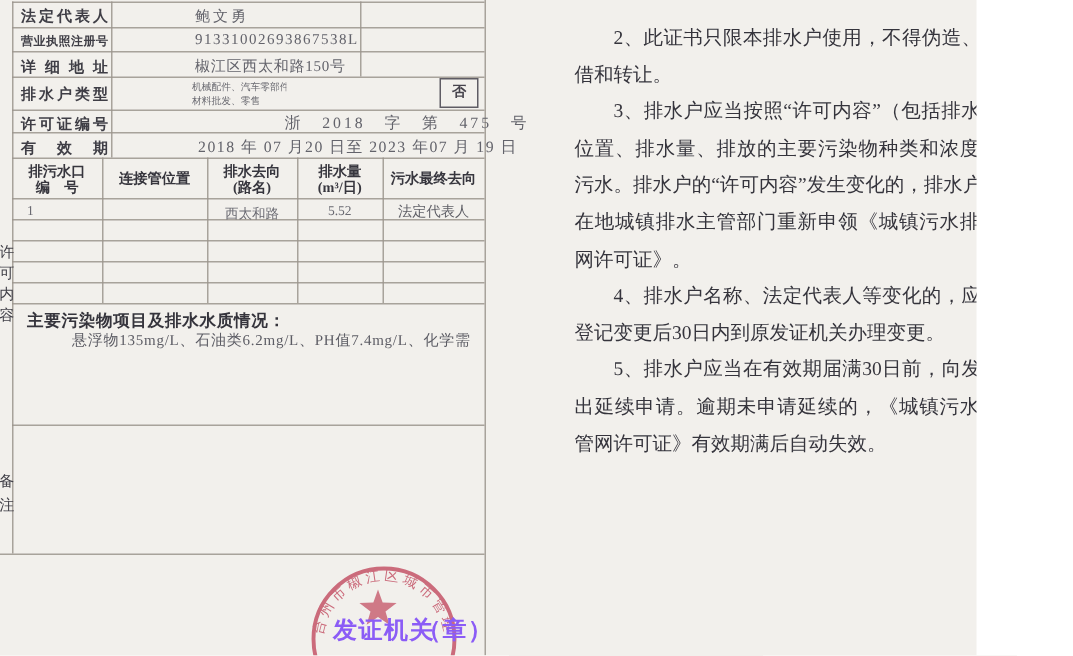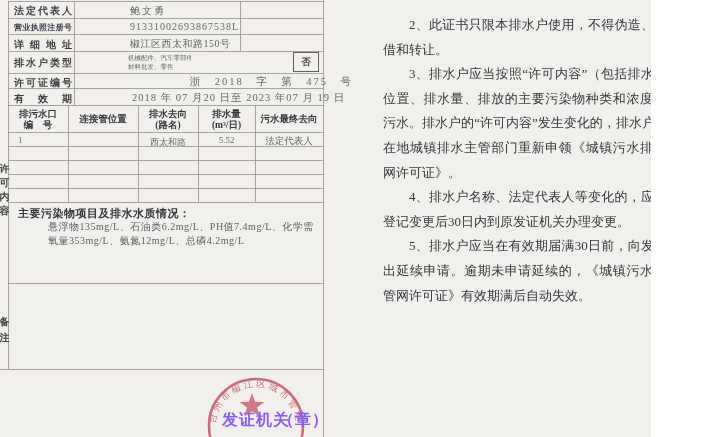--- a/index.html
+++ b/index.html
@@ -30,21 +30,21 @@
   .th{
     position:absolute; font-size:9.5px; font-weight:600; color:#37363e;
     text-align:center; white-space:nowrap;
   }
   .td{
     position:absolute; font-size:9px; color:#6a6a72; text-align:center;
     white-space:nowrap;
   }
   
   .vlabel{
-    position:absolute; width:11px; font-size:10px; font-weight:700;
+    position:absolute; width:11px; font-size:10px; font-weight:400;
     color:#3f3e46; word-break:break-all; line-height:14px; text-align:center;
   }
   
   .overlay-box{
     position:absolute; border:1px solid #5f5c64; background:rgba(242,240,236,.55);
     font-size:9.5px; font-weight:700; color:#46434c; text-align:center;
     white-space:nowrap; overflow:hidden;
   }
   
   .poll-title{position:absolute; font-size:11px; font-weight:700; color:#35343c; letter-spacing:.5px;}
@@ -129,21 +129,20 @@
     <div class="th" style="left:255px;top:113px;width:68px;">污水最终去向</div>
 
     <div class="td" style="left:12px;top:135px;width:24px;text-align:left;padding-left:6px;">1</div>
     <div class="td" style="left:68px;top:135px;width:70px;"></div>
     <div class="td tiny" style="left:138px;top:136px;width:60px;">西太和路</div>
     <div class="td" style="left:198px;top:135px;width:57px;">5.52</div>
     <div class="td" style="left:255px;top:135px;width:68px;font-size:9.5px;color:#5f5f66;">法定代表人</div>
 
     <div class="poll-title" style="left:18px;top:206px;">主要污染物项目及排水水质情况：</div>
     <div class="poll-line" style="left:48px;top:220px;">悬浮物135mg/L、石油类6.2mg/L、PH值7.4mg/L、化学需</div>
-    <div class="poll-line" style="left:48px;top:234px;">氧量353mg/L、氨氮12mg/L、总磷4.2mg/L</div>
 
     <svg class="abs" style="left:197px;top:364px;z-index:2;" width="120" height="74" viewBox="0 0 120 74">
       <g opacity="0.78">
         <circle cx="59" cy="62" r="47" fill="none" stroke="#c0465c" stroke-width="2.6"></circle>
         <polygon fill="#c0465c" opacity="0.9" points="55,29 58.1,37.7 67.4,38 60,43.6 62.6,52.5 55,47.3 47.4,52.5 50,43.6 42.6,38 51.9,37.7"></polygon>
         <path id="sealTopArc" d="M 18 64 A 41 41 0 1 1 100 64" fill="none"></path>
         <text font-size="9.5" fill="#c0465c" letter-spacing="2.5" font-family="Liberation Serif, DejaVu Serif, serif">
           <textPath href="#sealTopArc" startOffset="50%" text-anchor="middle">台州市椒江区城市管理</textPath>
         </text>
         <path id="sealBottomArc" d="M 26 73 A 36 36 0 0 0 92 73" fill="none"></path>

